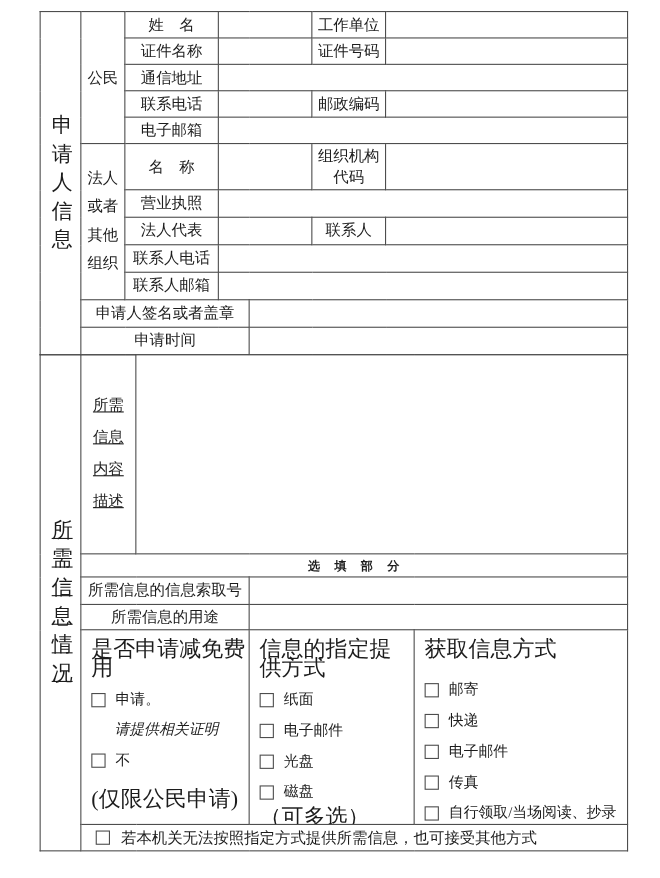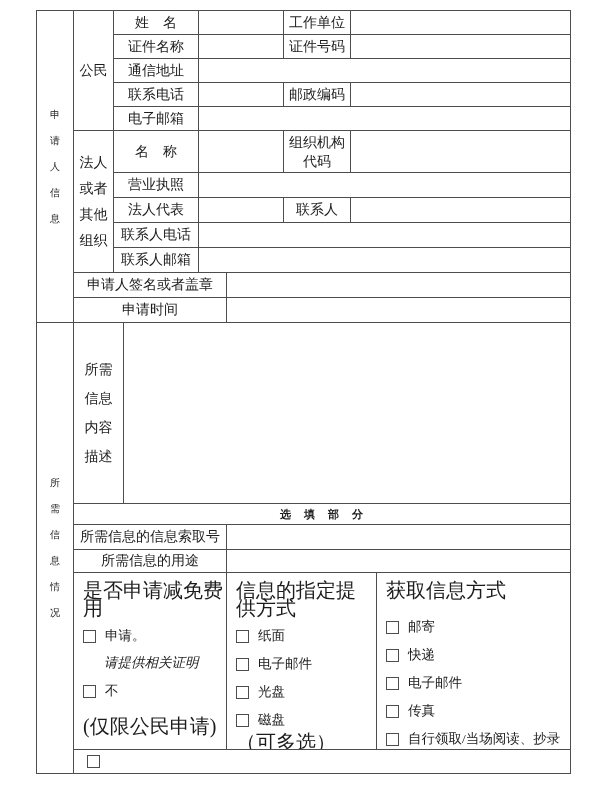--- a/index.html
+++ b/index.html
@@ -11,42 +11,42 @@
   .form-wrap{position:absolute;left:36px;top:10px;width:534px;}
   table{border-collapse:collapse;table-layout:fixed;width:534px;}
   .t2{margin-top:-1px;}
   td{
     border:1px solid #4d4d4d;padding:0;font-size:14px;
     vertical-align:middle;overflow:hidden;
   }
   .lbl{text-align:center;}
   .val{background:#ffffff;}
   
-  .vcol{width:16px;margin:0 auto;word-break:break-all;line-height:26px;text-align:center;font-size:10px;}
+  .vcol{width:16px;margin:0 auto;word-break:break-all;line-height:26px;text-align:center;font-size:19px;}
   
   .twocol{width:32px;margin:0 auto;word-break:break-all;line-height:26px;text-align:center;}
   .desccol{width:34px;margin:0 auto;word-break:break-all;line-height:29px;text-align:center;}
   .wrap4{width:62px;margin:0 auto;word-break:break-all;line-height:19px;text-align:center;}
   .opt-header{text-align:center;font-weight:bold;font-size:11px;letter-spacing:1px;}
   
   .boxtd{vertical-align:top;}
   .box{height:176px;box-sizing:border-box;display:flex;flex-direction:column;
        padding:8px 2px 9px 9px;}
   .box-title{font-size:20px;line-height:18px;}
   .cb-item{display:flex;align-items:center;margin-top:10px;font-size:13.5px;white-space:nowrap;}
   .cb-item.mt-lg{margin-top:19px;}
   .cb{display:inline-block;width:11px;height:11px;border:1px solid #4d4d4d;
       margin-right:9px;flex:none;background:#fff;}
   .cb-note{margin-top:9px;padding-left:21px;font-size:13.5px;font-style:italic;}
   .box-foot{margin-top:auto;font-size:20px;}
   .fallback-row{display:flex;align-items:center;padding-left:13px;font-size:14px;}
   .fallback-row .cb{margin-right:10px;}
   
   .r23 td{height:23px;} .r41 td{height:41px;} .r24 td{height:24px;}
-  .r180 td{height:180px;} .r20 td{height:20px;} .r22 td{height:22px;}
+  .r180 td{height:180px;text-decoration:underline;} .r20 td{height:20px;} .r22 td{height:22px;}
   .r176 td{height:176px;} .r23b td{height:23px;}
 </style>
 </head>
 <body>
 
 <div class="form-wrap">
 
   <table class="t1">
     <colgroup>
       <col style="width:37px">
@@ -219,18 +219,19 @@
             <span>自行领取/当场阅读、抄录</span>
           </div>
           <div class="box-foot">（可多选）</div>
         </div>
       </td>
     </tr>
     <tr class="r23b">
       <td colspan="4">
         <div class="fallback-row">
           <span class="cb"></span>
+          <span>若本机关无法按照指定方式提供所需信息，也可接受其他方式</span>
         </div>
       </td>
     </tr>
   </tbody>
     </table>
 </div>
 
 </body></html>

